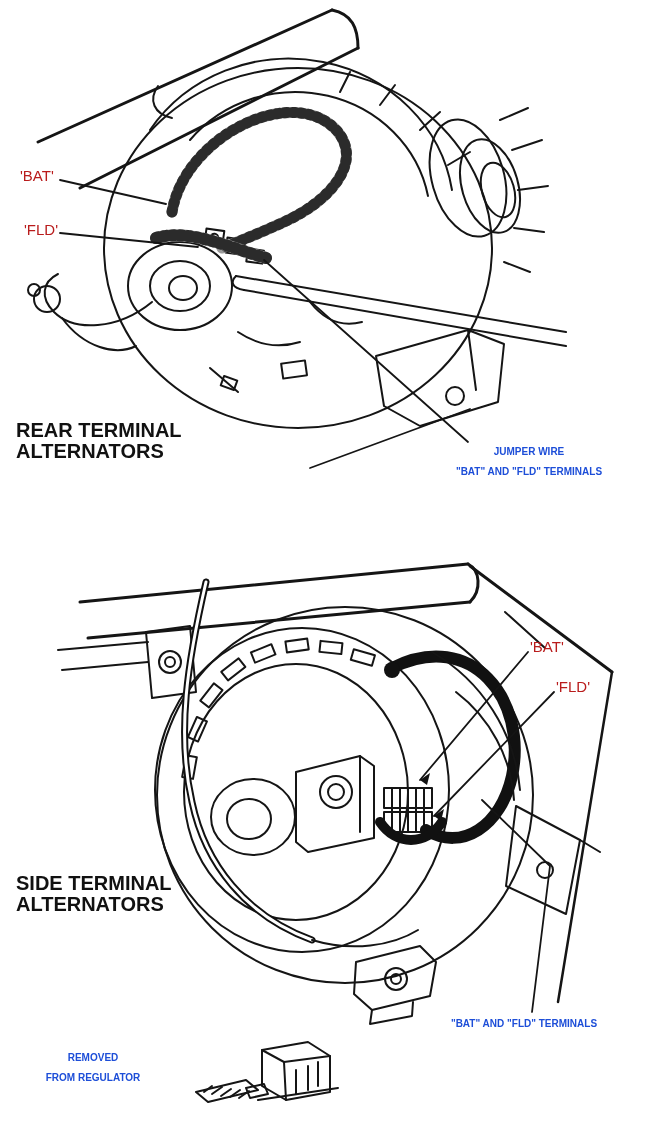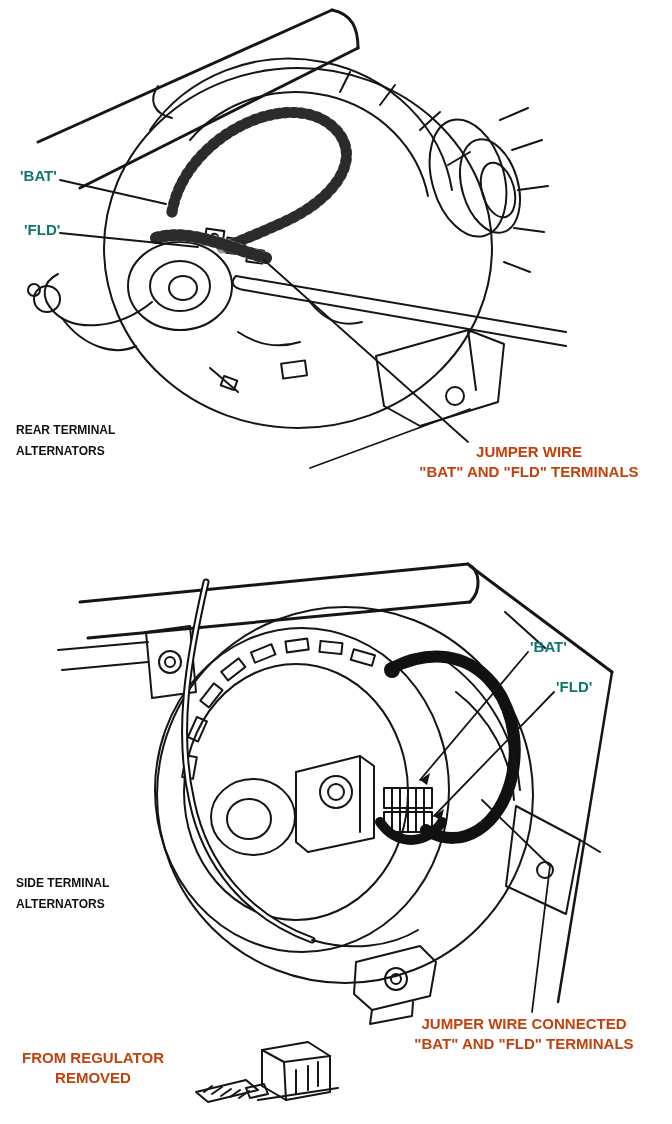--- a/index.html
+++ b/index.html
@@ -7,39 +7,39 @@
     position:relative;
     width:672px;
     height:1124px;
     background:#ffffff;
     overflow:hidden;
     font-family:"Liberation Sans",sans-serif;
   }
   svg.art{position:absolute;left:0;top:0;}
   .lbl{
     position:absolute;
-    font-weight:bold;
+    font-weight:normal;
     font-size:15px;
     line-height:18px;
-    color:#0f766e;
+    color:#b91c1c;
     white-space:nowrap;
   }
   .cap{
     position:absolute;
     font-weight:bold;
-    font-size:12px;
+    font-size:20px;
     line-height:21px;
     color:#111;
   }
   .note{
     position:absolute;
     font-weight:bold;
-    font-size:15px;
+    font-size:10px;
     line-height:20px;
-    color:#c2410c;
+    color:#1d4ed8;
     text-align:center;
   }
 </style>
 </head>
 <body>
 
 <div class="canvas">
 
   <svg class="art" width="672" height="1124" viewBox="0 0 672 1124" fill="none" stroke="#151515" stroke-width="2" stroke-linecap="round" stroke-linejoin="round">
 
@@ -212,22 +212,21 @@
 
   <div class="lbl" style="left:530px;top:638px">'BAT'</div>
   <div class="lbl" style="left:556px;top:678px">'FLD'</div>
 
   <div class="cap" style="left:16px;top:873px">
     <div>SIDE TERMINAL</div>
     <div>ALTERNATORS</div>
   </div>
 
   <div class="note" style="left:383px;top:1014px;width:282px">
-    <div>JUMPER WIRE CONNECTED</div>
     <div>"BAT" AND "FLD" TERMINALS</div>
   </div>
 
   <div class="note" style="left:2px;top:1048px;width:182px">
+    <div>REMOVED</div>
     <div>FROM REGULATOR</div>
-    <div>REMOVED</div>
   </div>
 
 </div>
 
 </body></html>

